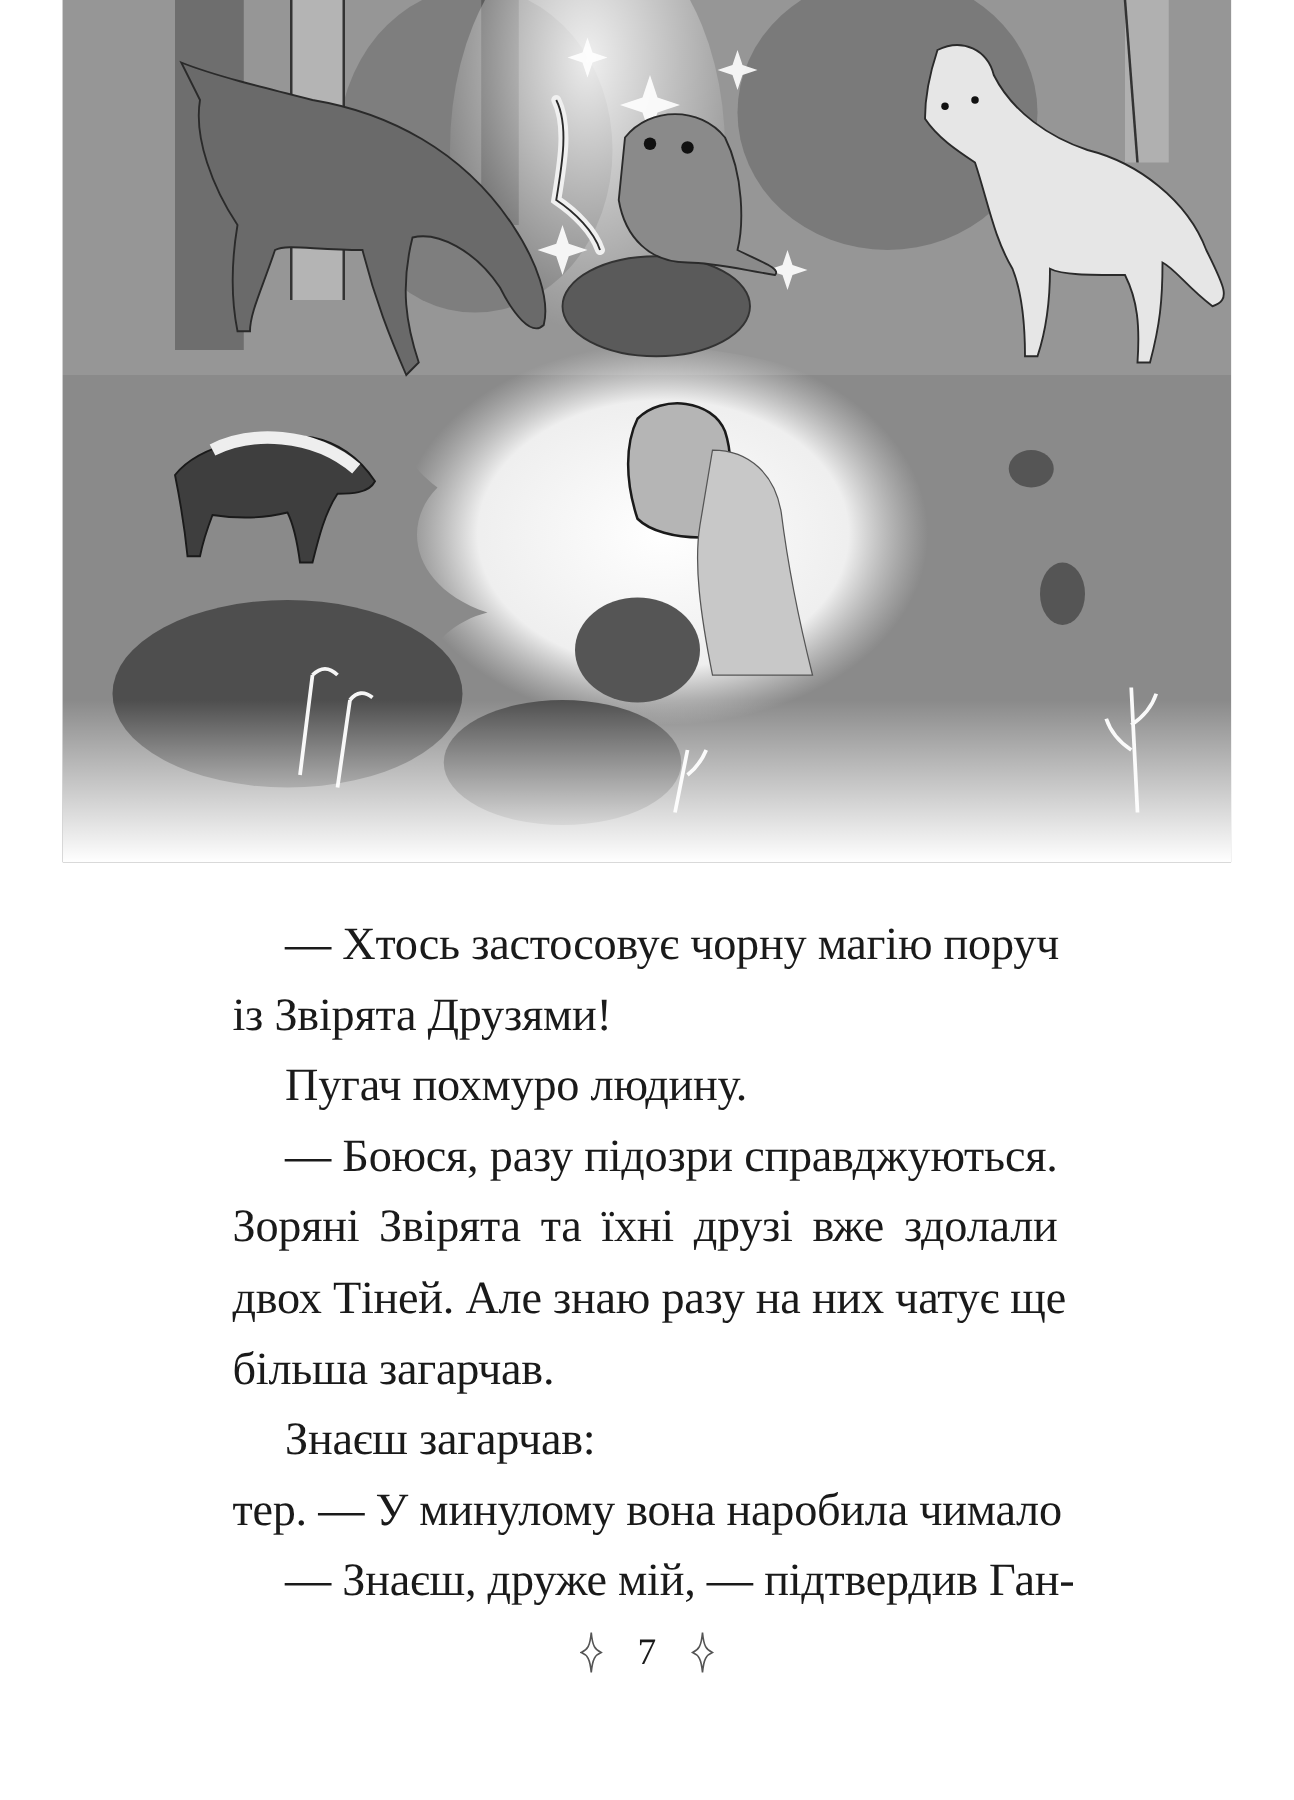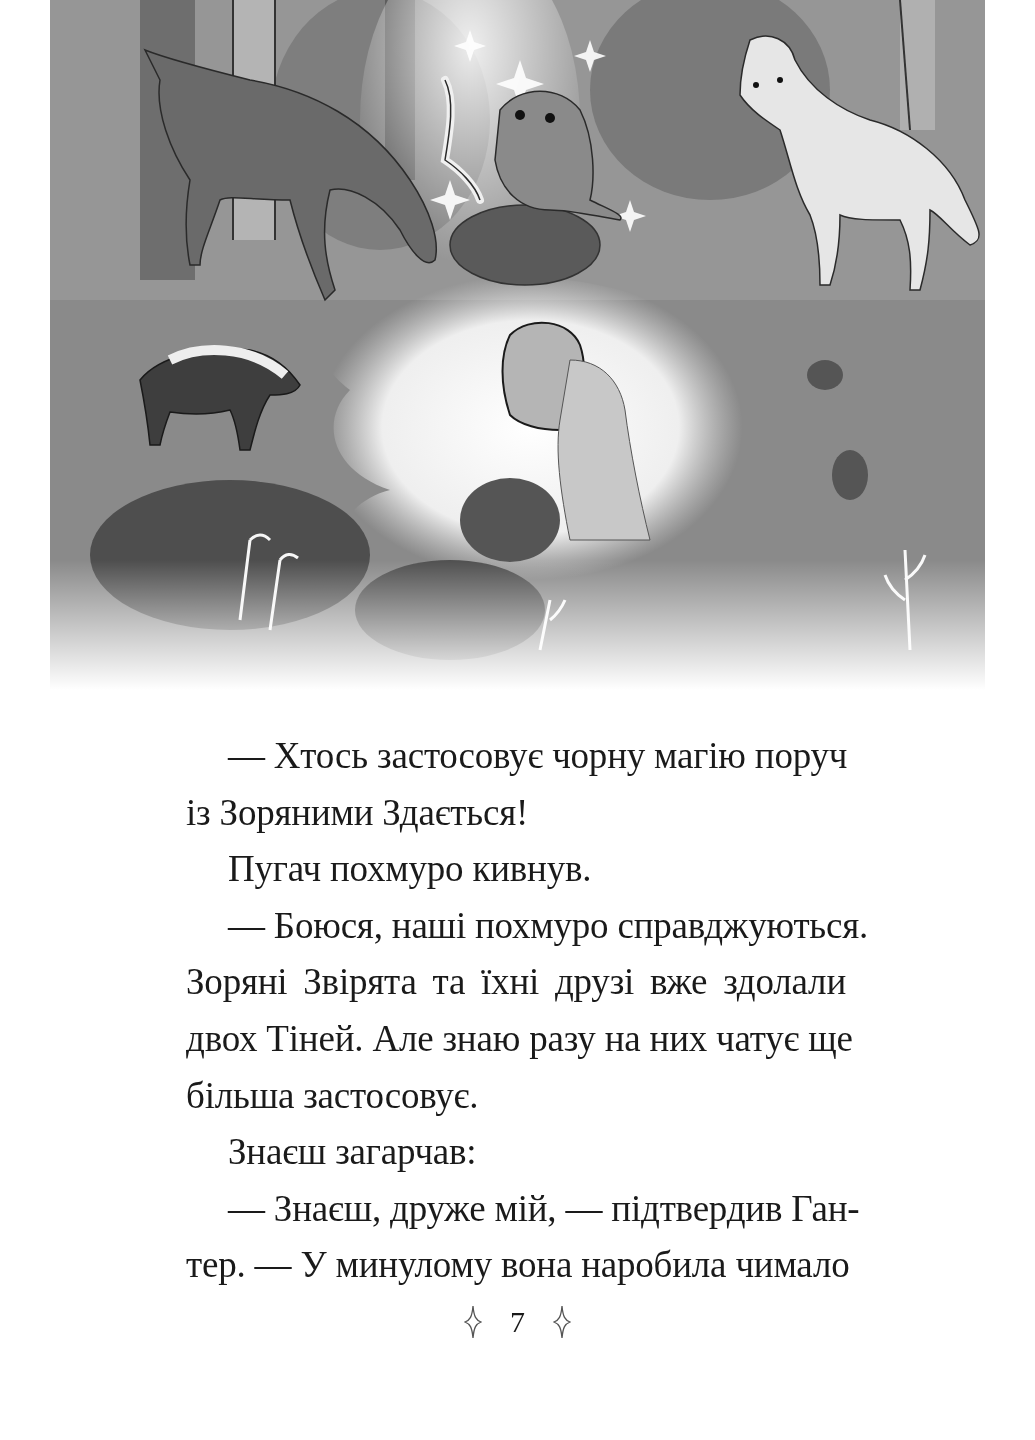--- a/index.html
+++ b/index.html
@@ -116,29 +116,29 @@
       <path d="M860 650 L855 550 M855 580 q15 -10 20 -25 M855 600 q-15 -10 -20 -25"></path>
       <path d="M490 650 L500 600 M500 620 q10 -8 15 -20"></path>
     </g>
 
     <rect x="0" y="560" width="935" height="130" fill="url(#fadeBottom)"></rect>
   </svg>
 </div>
 
 <div class="text-block">
   <div class="line indent justify">— Хтось застосовує чорну магію поруч</div>
-  <div class="line">із Зоряними Здається!</div>
-  <div class="line indent">Пугач похмуро кивнув.</div>
-  <div class="line indent justify">— Боюся, наші похмуро справджуються.</div>
+  <div class="line">із Звірята Друзями!</div>
+  <div class="line indent">Пугач похмуро людину.</div>
+  <div class="line indent justify">— Боюся, разу підозри справджуються.</div>
   <div class="line justify">Зоряні Звірята та їхні друзі вже здолали</div>
   <div class="line justify">двох Тіней. Але знаю разу на них чатує ще</div>
-  <div class="line">більша застосовує.</div>
+  <div class="line">більша загарчав.</div>
   <div class="line indent">Знаєш загарчав:</div>
+  <div class="line justify">тер. — У минулому вона наробила чимало</div>
   <div class="line indent justify">— Знаєш, друже мій, — підтвердив Ган-</div>
-  <div class="line justify">тер. — У минулому вона наробила чимало</div>
 </div>
 
 <div class="page-footer">
   <svg class="sparkle" viewBox="0 0 18 34">
     <path d="M9 1 C10 12, 12 15, 17 17 C12 19, 10 22, 9 33 C8 22, 6 19, 1 17 C6 15, 8 12, 9 1 Z" fill="none" stroke="#555" stroke-width="1.3"></path>
   </svg>
   <span>7</span>
   <svg class="sparkle" viewBox="0 0 18 34">
     <path d="M9 1 C10 12, 12 15, 17 17 C12 19, 10 22, 9 33 C8 22, 6 19, 1 17 C6 15, 8 12, 9 1 Z" fill="none" stroke="#555" stroke-width="1.3"></path>
   </svg>

